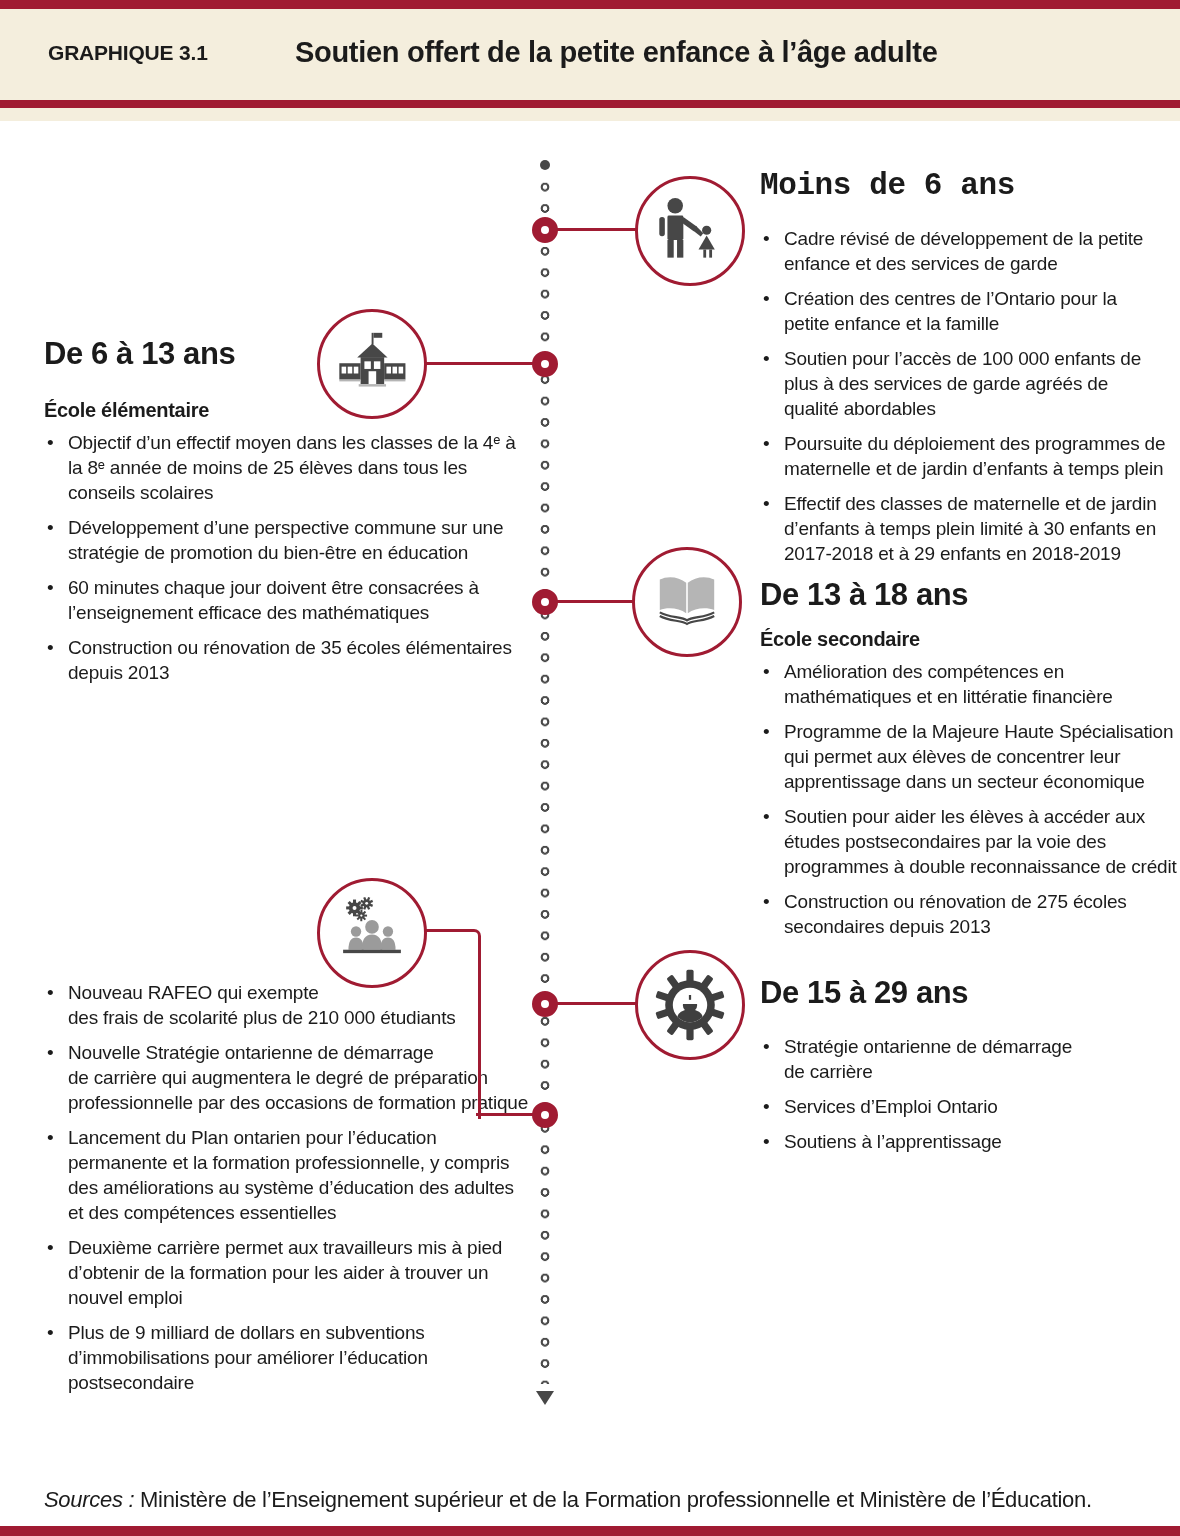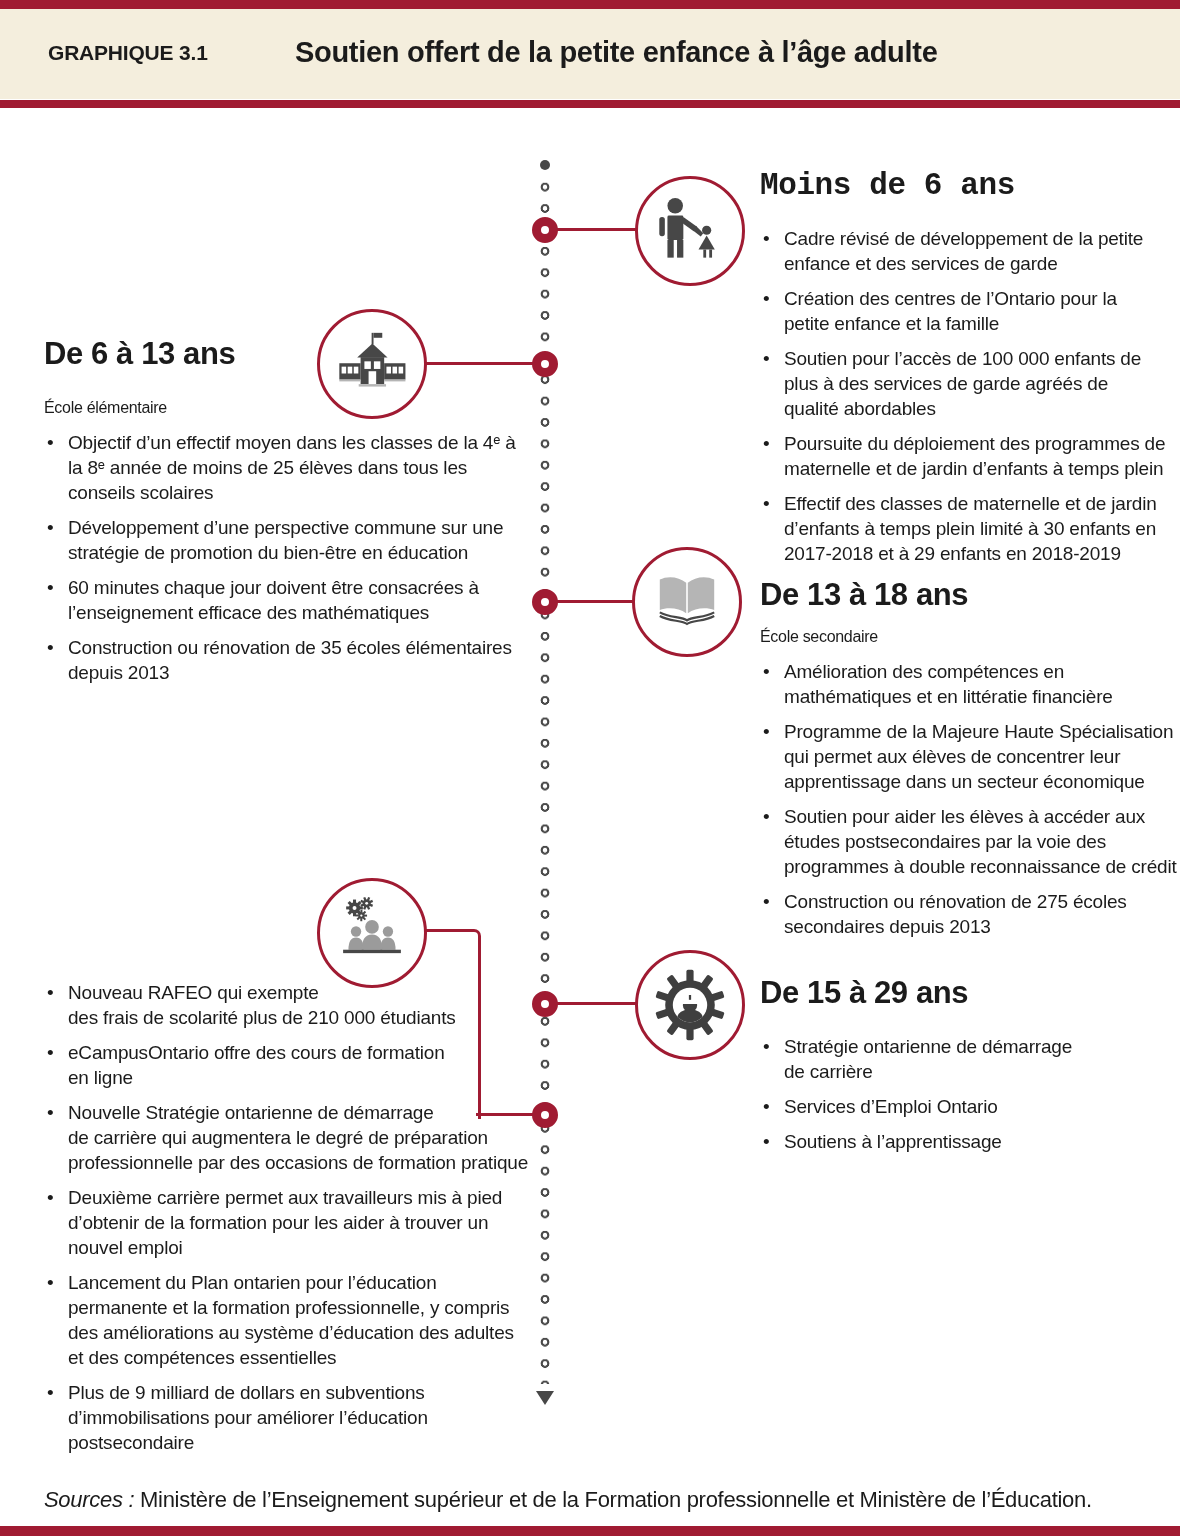--- a/index.html
+++ b/index.html
@@ -28,35 +28,35 @@
   .elbow { border-top:3px solid var(--accent-red); border-right:3px solid var(--accent-red);
            border-top-right-radius:7px; z-index:1; background:transparent; }
 
   
   .icon-circle { width:110px; height:110px; box-sizing:border-box; background:#ffffff;
     border:3.5px solid var(--accent-red); border-radius:50%;
     display:flex; align-items:center; justify-content:center; z-index:3; }
 
   
   .sec-title { font-size:31px; font-weight:bold; letter-spacing:-0.4px; white-space:nowrap; }
-  .sec-sub { font-size:16px; font-weight:normal; letter-spacing:-0.3px; white-space:nowrap; }
+  .sec-sub { font-size:20px; font-weight:bold; letter-spacing:-0.3px; white-space:nowrap; }
   .bullets { font-size:19px; line-height:25px; letter-spacing:-0.2px; }
   .bullet { position:relative; padding-left:26px; margin-bottom:10px; white-space:pre-line; }
   .bullet::before { content:"\2022"; position:absolute; left:5px; top:0; }
 
   .footer-src { font-size:22px; letter-spacing:-0.3px; }
   .footer-src .lbl { font-style:italic; }
 </style>
 </head>
 <body style="--accent-red: #a01b32; --header-cream: #f4eedd; --dark-gray: #474747; --icon-gray: #9b9b9b; --book-gray: #b5b5b5;">
 
 <div class="canvas">
 
   <div class="abs bar" style="left:0;top:0;width:1180px;height:9px;"></div>
-  <div class="abs header-band" style="left:0;top:9px;width:1180px;height:90px;">
+  <div class="abs header-band" style="left:0;top:9px;width:1180px;height:112px;">
     <span class="abs hdr-label" style="left:48px;top:32px;">GRAPHIQUE 3.1</span>
     <span class="abs hdr-title" style="left:295px;top:27px;">Soutien offert de la petite enfance à l’âge adulte</span>
   </div>
   <div class="abs bar" style="left:0;top:100px;width:1180px;height:8px;"></div>
 
   <div class="abs dot-solid" style="left:540px;top:160px;"></div>
   <div class="abs dotline" style="left:538px;top:176px;height:1208px;"></div>
   <div class="abs tri-down" style="left:536px;top:1391px;"></div>
 
   <div class="abs conn" style="left:545px;top:228px;width:92px;"></div>
@@ -252,32 +252,30 @@
     <div class="bullet">Soutien pour aider les élèves à accéder aux
 études postsecondaires par la voie des
 programmes à double reconnaissance de crédit</div>
     <div class="bullet">Construction ou rénovation de 275 écoles
 secondaires depuis 2013</div>
   </div>
 
   <div class="abs bullets" style="left:42px;top:980px;width:515px;">
     <div class="bullet">Nouveau RAFEO qui exempte
 des frais de scolarité plus de 210 000 étudiants</div>
-    <div class="bullet">eCampusOntario offre des cours de formation
-en ligne</div>
     <div class="bullet">Nouvelle Stratégie ontarienne de démarrage
 de carrière qui augmentera le degré de préparation
 professionnelle par des occasions de formation pratique</div>
-    <div class="bullet">Deuxième carrière permet aux travailleurs mis à pied
-d’obtenir de la formation pour les aider à trouver un
-nouvel emploi</div>
     <div class="bullet">Lancement du Plan ontarien pour l’éducation
 permanente et la formation professionnelle, y compris
 des améliorations au système d’éducation des adultes
 et des compétences essentielles</div>
+    <div class="bullet">Deuxième carrière permet aux travailleurs mis à pied
+d’obtenir de la formation pour les aider à trouver un
+nouvel emploi</div>
     <div class="bullet">Plus de 9 milliard de dollars en subventions
 d’immobilisations pour améliorer l’éducation
 postsecondaire</div>
   </div>
 
   <div class="abs sec-title" style="left:760px;top:975px;">De 15 à 29 ans</div>
   <div class="abs bullets" style="left:758px;top:1034px;width:424px;">
     <div class="bullet">Stratégie ontarienne de démarrage
 de carrière</div>
     <div class="bullet">Services d’Emploi Ontario</div>

